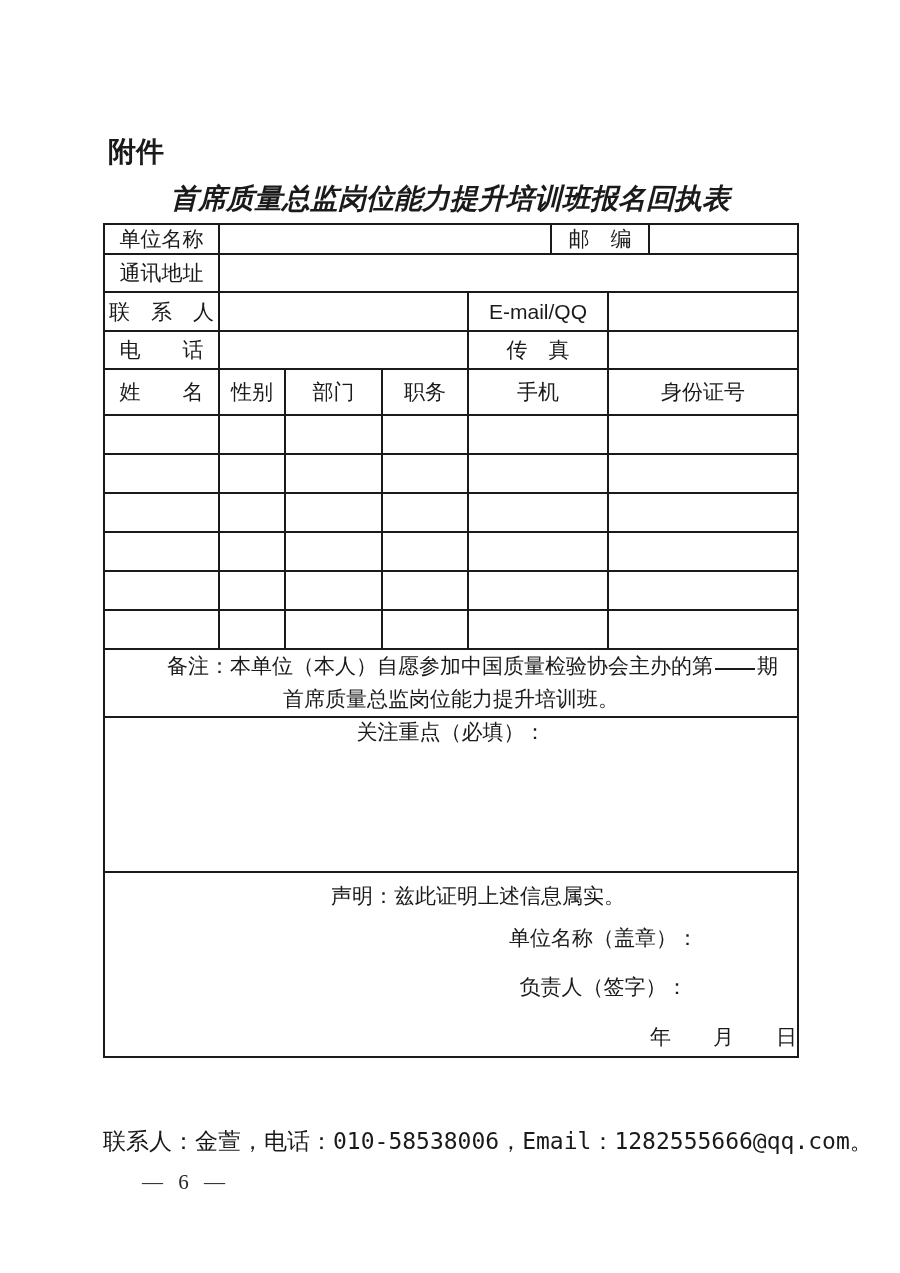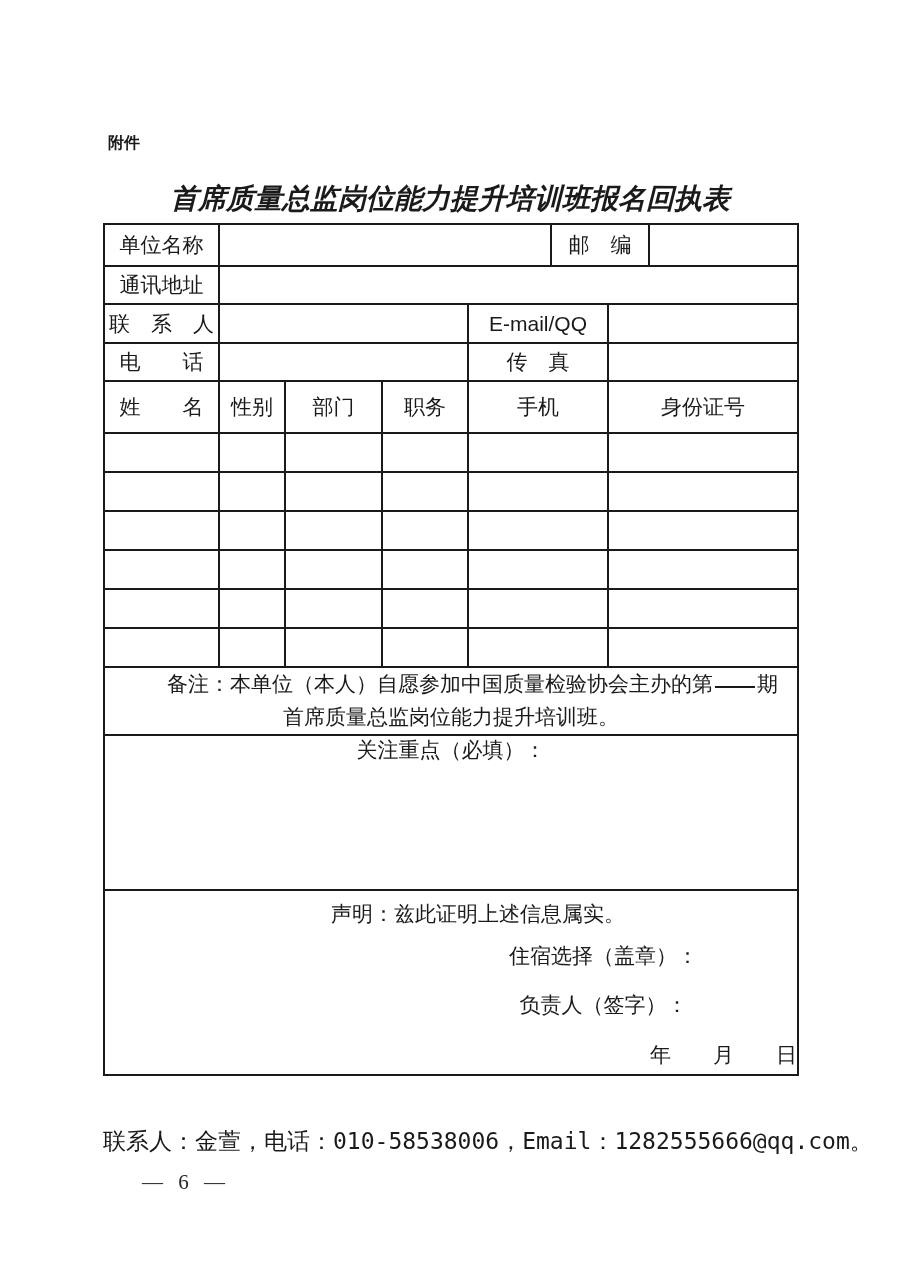--- a/index.html
+++ b/index.html
@@ -4,21 +4,21 @@
 <style>
   html,body{margin:0;padding:0;background:#e8e8e8;}
   .sheet{
     position:relative;width:900px;height:1273px;margin:0 auto;
     background:#ffffff;color:#1a1a1a;
     font-family:"Liberation Serif","DejaVu Serif",serif;
   }
   .attachment{
     position:absolute;left:108px;top:133px;
     font-family:"Liberation Sans","DejaVu Sans",sans-serif;
-    font-weight:bold;font-size:16px;
+    font-weight:bold;font-size:28px;
   }
   .doc-title{
     position:absolute;left:0;right:0;top:180px;
     text-align:center;font-weight:bold;font-size:28px;letter-spacing:0px;font-style:italic;
   }
   table.form{
     position:absolute;left:103px;top:223px;width:694px;
     border-collapse:collapse;table-layout:fixed;
   }
   table.form td,table.form th{
@@ -74,21 +74,21 @@
         <col style="width:66px">
         <col style="width:97px">
         <col style="width:86px">
       <col style="width:83px">
         <col style="width:57px">
         <col style="width:41px">
         <col style="width:149px">
     </colgroup>
 
     <tbody>
-        <tr style="height:42px">
+        <tr style="height:30px">
       <th>单位名称</th>
       <td colspan="4"></td>
       <th colspan="2">邮　编</th>
       <td></td>
     </tr>
 
     <tr style="height:38px">
       <th>通讯地址</th>
       <td colspan="7"></td>
     </tr>
@@ -100,21 +100,21 @@
       <td colspan="2"></td>
     </tr>
 
     <tr style="height:38px">
       <th>电　　话</th>
       <td colspan="3"></td>
       <th colspan="2">传　真</th>
       <td colspan="2"></td>
     </tr>
 
-    <tr style="height:52px">
+    <tr style="height:46px">
       <th>姓　　名</th>
       <th>性别</th>
       <th>部门</th>
       <th>职务</th>
       <th colspan="2">手机</th>
       <th colspan="2">身份证号</th>
     </tr>
 
     <tr style="height:39px">
       <td></td>
@@ -175,21 +175,21 @@
 
     <tr style="height:155px">
       <td colspan="8" class="focus-cell">
         <span>关注重点（必填）：</span>
       </td>
     </tr>
 
     <tr style="height:185px">
       <td colspan="8" class="decl-cell">
         <div class="decl-statement">声明：兹此证明上述信息属实。</div>
-        <div class="decl-seal">住宿选择（盖章）：</div>
+        <div class="decl-seal">单位名称（盖章）：</div>
         <div class="decl-sign">负责人（签字）：</div>
         <div class="decl-date">年　　月　　日</div>
       </td>
     </tr>
   </tbody>
     </table>
 
   <div class="footer-contact">联系人：金萱，电话：010-58538006，Email：1282555666@qq.com。</div>
 
   <div class="page-number">— 6 —</div>

